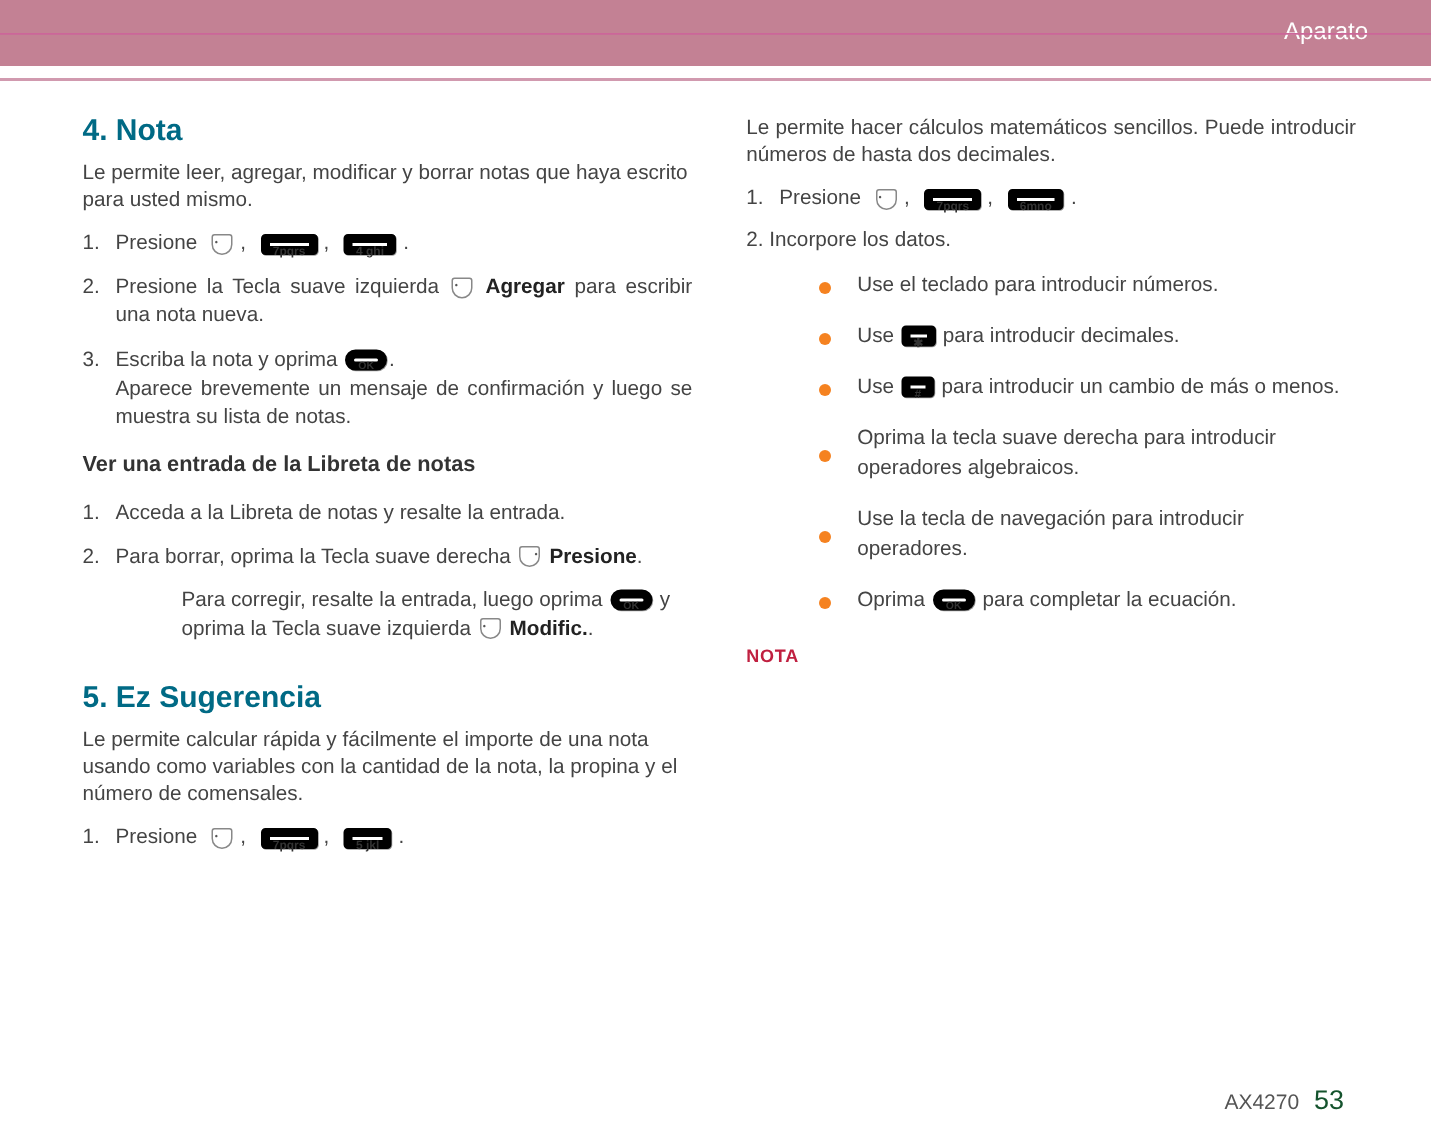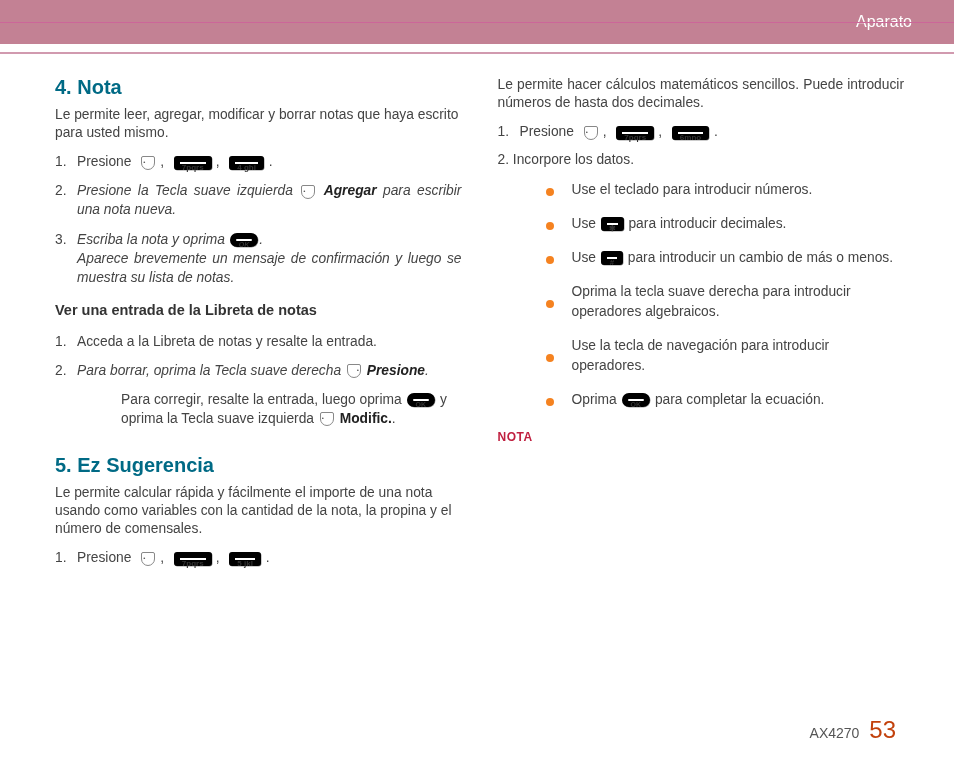--- a/index.html
+++ b/index.html
@@ -9,33 +9,33 @@
   .rule { height:2px; background:#d19aaf; margin-top:8px; }
   .content { display:flex; padding:22px 50px 0 55px; gap:36px; }
   .col { width:408px; }
   h2.section { color:#006a85; font-size:20px; font-weight:bold; margin-bottom:7px; font-family: Arial, sans-serif; }
   h2.section.tight { margin-top:26px; }
   p.body { font-size:13.8px; line-height:1.32; color:#444; margin-bottom:10px; }
   p.body.justify { text-align:justify; }
   .ol-item { display:flex; font-size:13.8px; color:#444; line-height:1.38; margin-bottom:10px; }
   .ol-num { width:22px; flex-shrink:0; }
   .ol-body { flex:1; }
-  .ol-body.justify { text-align:justify;font-style:italic; }
+  .ol-body.justify { text-align:justify; }
   .subhead { font-weight:bold; font-size:14.5px; color:#333; margin:15px 0 14px 0; }
   .bold { font-weight:bold; color:#222; }
   .bullets { margin-left:48px; margin-top:6px; }
   .bullet-row { display:flex; font-size:13.8px; color:#444; line-height:1.45; margin-bottom:14px;align-items:center; }
   .bullet-row .dot { width:8px; height:8px; border-radius:50%; background:#f58220; flex-shrink:0; margin-top:5px; margin-right:18px; }
   .bullet-body { flex:1; }
   .bullets.wide .bullet-row { margin-bottom:7px; }
   .bullets.wide .bullet-body { max-width:300px; }
   .para-tight { font-size:13.8px; color:#444; line-height:1.38; margin-left:66px; margin-top:8px; }
   .nota-red { color:#c02040; font-weight:bold; font-family:"Arial Black", Arial; font-size:12px; margin-top:20px; letter-spacing:0.5px;}
   .footer { position:absolute; bottom:20px; right:58px; font-size:14px; color:#555; }
-  .footer .pg { font-size:24px; color:#c2410c; margin-left:6px; }
+  .footer .pg { font-size:18px; color:#14532d; margin-left:6px; }
 
   
   .key { display:inline-block; vertical-align:middle; border:6px solid #000000; border-radius:3px; background:#fff; padding:0 2px; height:14px; line-height:12px; font-size:8px; font-family: Arial; color:#333; font-weight:bold; margin:0 1px; box-shadow:0.5px 0.5px 0 #999; min-width:16px; text-align:center; }
   .key.ok { border-radius:7px; padding:0 3px; font-size:7px; }
   .key.num { min-width:22px; }
   .soft { display:inline-block; width:14px; height:14px; vertical-align:middle; position:relative; margin:0 2px; }
   .soft::before { content:''; position:absolute; inset:0; border:1px solid #888; border-radius:2px 2px 7px 7px; background:#fff; }
   .soft::after { content:'•'; position:absolute; font-size:6px; color:#555; top:2px; }
   .soft.left::after { left:2px; }
   .soft.right::after { right:2px; }

